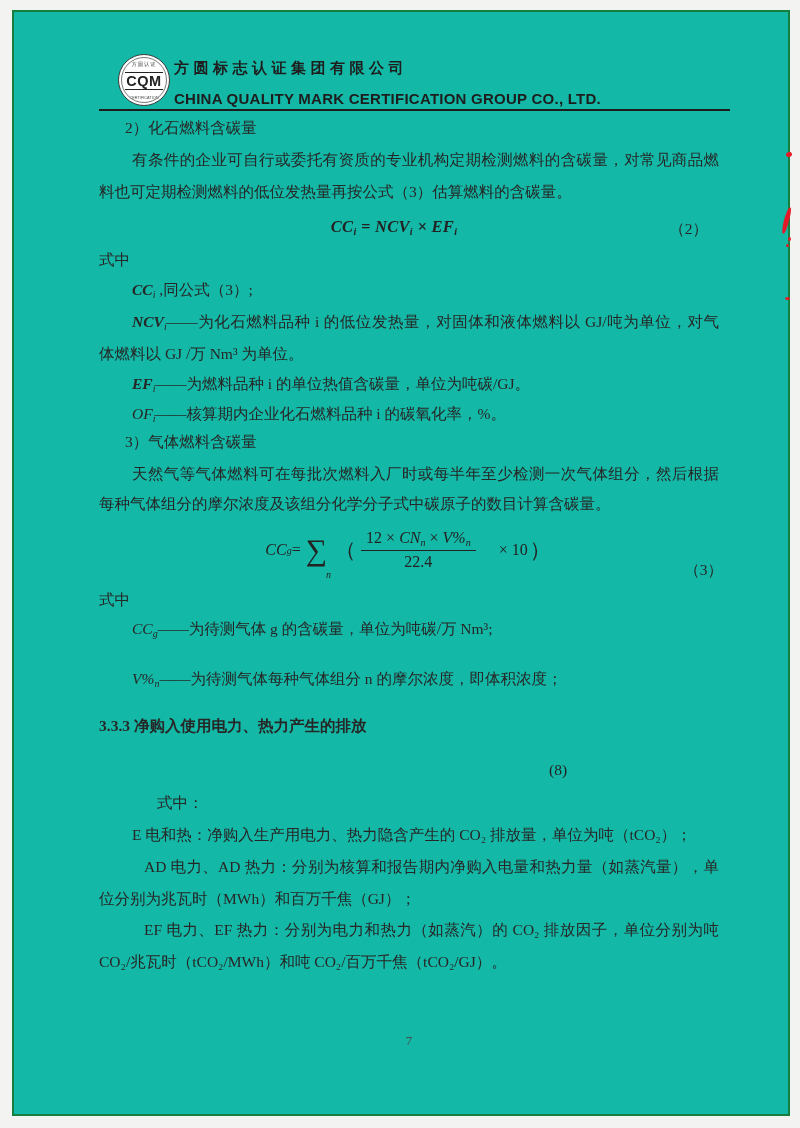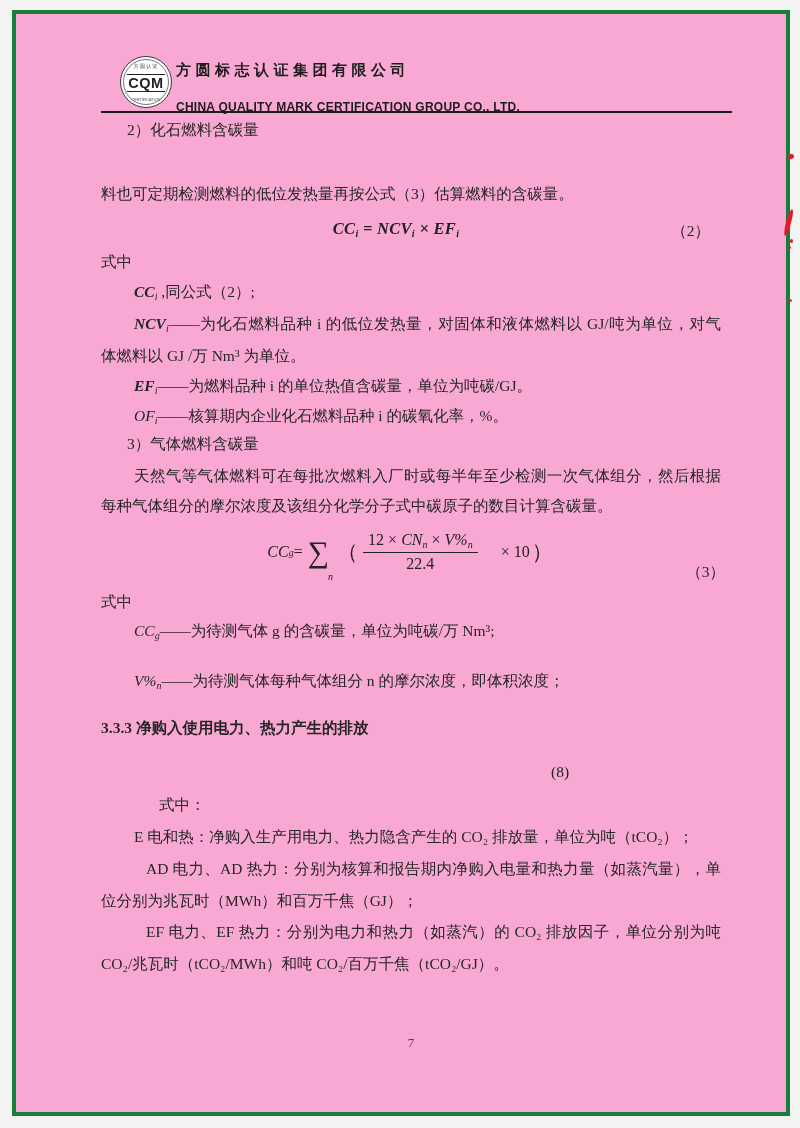--- a/index.html
+++ b/index.html
@@ -4,21 +4,21 @@
 <style>
   * { margin:0; padding:0; box-sizing:border-box; }
   html,body { width:800px; height:1128px; }
   body {
     background:#f3f3f1;
     font-family:"Liberation Serif","DejaVu Serif",serif;
     position:relative; overflow:hidden;
   }
   .page {
     position:absolute; left:12px; top:10px; width:778px; height:1106px;
-    background:#f9a8d4; border:4px solid #15803d;
+    background:#14b8a6; border:2px solid #15803d;
   }
   .abs { position:absolute; }
   .line {
     font-size:15.5px; color:#262626; line-height:22px; white-space:nowrap;
   }
   .just { white-space:normal; text-align:justify; text-align-last:justify; line-height:22px; }
   .bold { font-weight:bold; }
   
   .logo-wrap { left:104px; top:42px; width:52px; height:52px; }
   .logo-ring {
@@ -46,22 +46,22 @@
     position:absolute; bottom:5px; left:0; width:100%; text-align:center;
     font-size:4.5px; color:#444; transform:scale(.85);
     font-family:"Liberation Sans",sans-serif;
   }
   .hdr-text { left:160px; top:47px; }
   .hdr-cn {
     font-size:15px; font-weight:bold; color:#1d1d1d; letter-spacing:4.5px;
     font-family:"Liberation Sans",sans-serif; white-space:nowrap;
   }
   .hdr-en {
-    font-size:12px; font-weight:bold; color:#1d1d1d; letter-spacing:.25px;
-    margin-top:20px; font-family:"Liberation Sans",sans-serif; white-space:nowrap;text-align:center;
+    font-size:15px; font-weight:bold; color:#1d1d1d; letter-spacing:.25px;
+    margin-top:12px; font-family:"Liberation Sans",sans-serif; white-space:nowrap;text-align:center;
   }
   .hrule { left:85px; top:97px; width:631px; height:2px; background:#1c1c1c; }
   
   .f-var { font-style:italic; }
   .f-varb { font-style:italic; font-weight:bold; }
   .f-sub { font-size:10px; vertical-align:-3px; font-style:italic; }
   .formula2-row { left:70px; top:204px; width:620px; text-align:center; font-size:16.5px; color:#222; }
   .formula2-row .fx { font-weight:bold; font-style:italic; letter-spacing:.3px; }
   .eq-num { position:absolute; right:-4px; top:2px; font-size:15.5px; font-style:normal; font-weight:normal; color:#262626; }
   .formula3-box { left:85px; top:506px; width:620px; height:64px; color:#222; }
@@ -100,30 +100,31 @@
       <div class="logo-arc-bot">CERTIFICATION</div>
     </div>
   </div>
   <div class="abs hdr-text">
     <div class="hdr-cn">方圆标志认证集团有限公司</div>
     <div class="hdr-en">CHINA QUALITY MARK CERTIFICATION GROUP CO., LTD.</div>
   </div>
   <div class="abs hrule"></div>
 
   <div class="abs line" style="left:111px; top:105px;">2）化石燃料含碳量</div>
+  <div class="abs line just" style="left:118px; top:137px; width:587px;">有条件的企业可自行或委托有资质的专业机构定期检测燃料的含碳量，对常见商品燃</div>
   <div class="abs line" style="left:85px; top:169px;">料也可定期检测燃料的低位发热量再按公式（3）估算燃料的含碳量。</div>
 
   <div class="abs line formula2-row">
     <span class="fx"><span>CC</span><span class="f-sub">i</span><span> = </span><span>NCV</span><span class="f-sub">i</span><span> × </span><span>EF</span><span class="f-sub">i</span></span>
     <span class="eq-num">（2）</span>
   </div>
 
   <div class="abs line" style="left:85px; top:237px;">式中</div>
 
-  <div class="abs line" style="left:118px; top:267px;"><span class="f-varb">CC</span><span class="f-sub">i</span><span> ,同公式（2）;</span></div>
+  <div class="abs line" style="left:118px; top:267px;"><span class="f-varb">CC</span><span class="f-sub">i</span><span> ,同公式（3）;</span></div>
 
   <div class="abs line just" style="left:118px; top:299px; width:587px;"><span class="f-varb">NCV</span><span class="f-sub">i</span><span>——为化石燃料品种 i 的低位发热量，对固体和液体燃料以 GJ/吨为单位，对气</span></div>
   <div class="abs line" style="left:85px; top:331px;">体燃料以 GJ /万 Nm³ 为单位。</div>
 
   <div class="abs line" style="left:118px; top:361px;"><span class="f-varb">EF</span><span class="f-sub">i</span><span>——为燃料品种 i 的单位热值含碳量，单位为吨碳/GJ。</span></div>
 
   <div class="abs line" style="left:118px; top:391px;"><span class="f-var">OF</span><span class="f-sub">i</span><span>——核算期内企业化石燃料品种 i 的碳氧化率，%。</span></div>
 
   <div class="abs line" style="left:111px; top:419px;">3）气体燃料含碳量</div>
   <div class="abs line just" style="left:118px; top:451px; width:587px;">天然气等气体燃料可在每批次燃料入厂时或每半年至少检测一次气体组分，然后根据</div>

